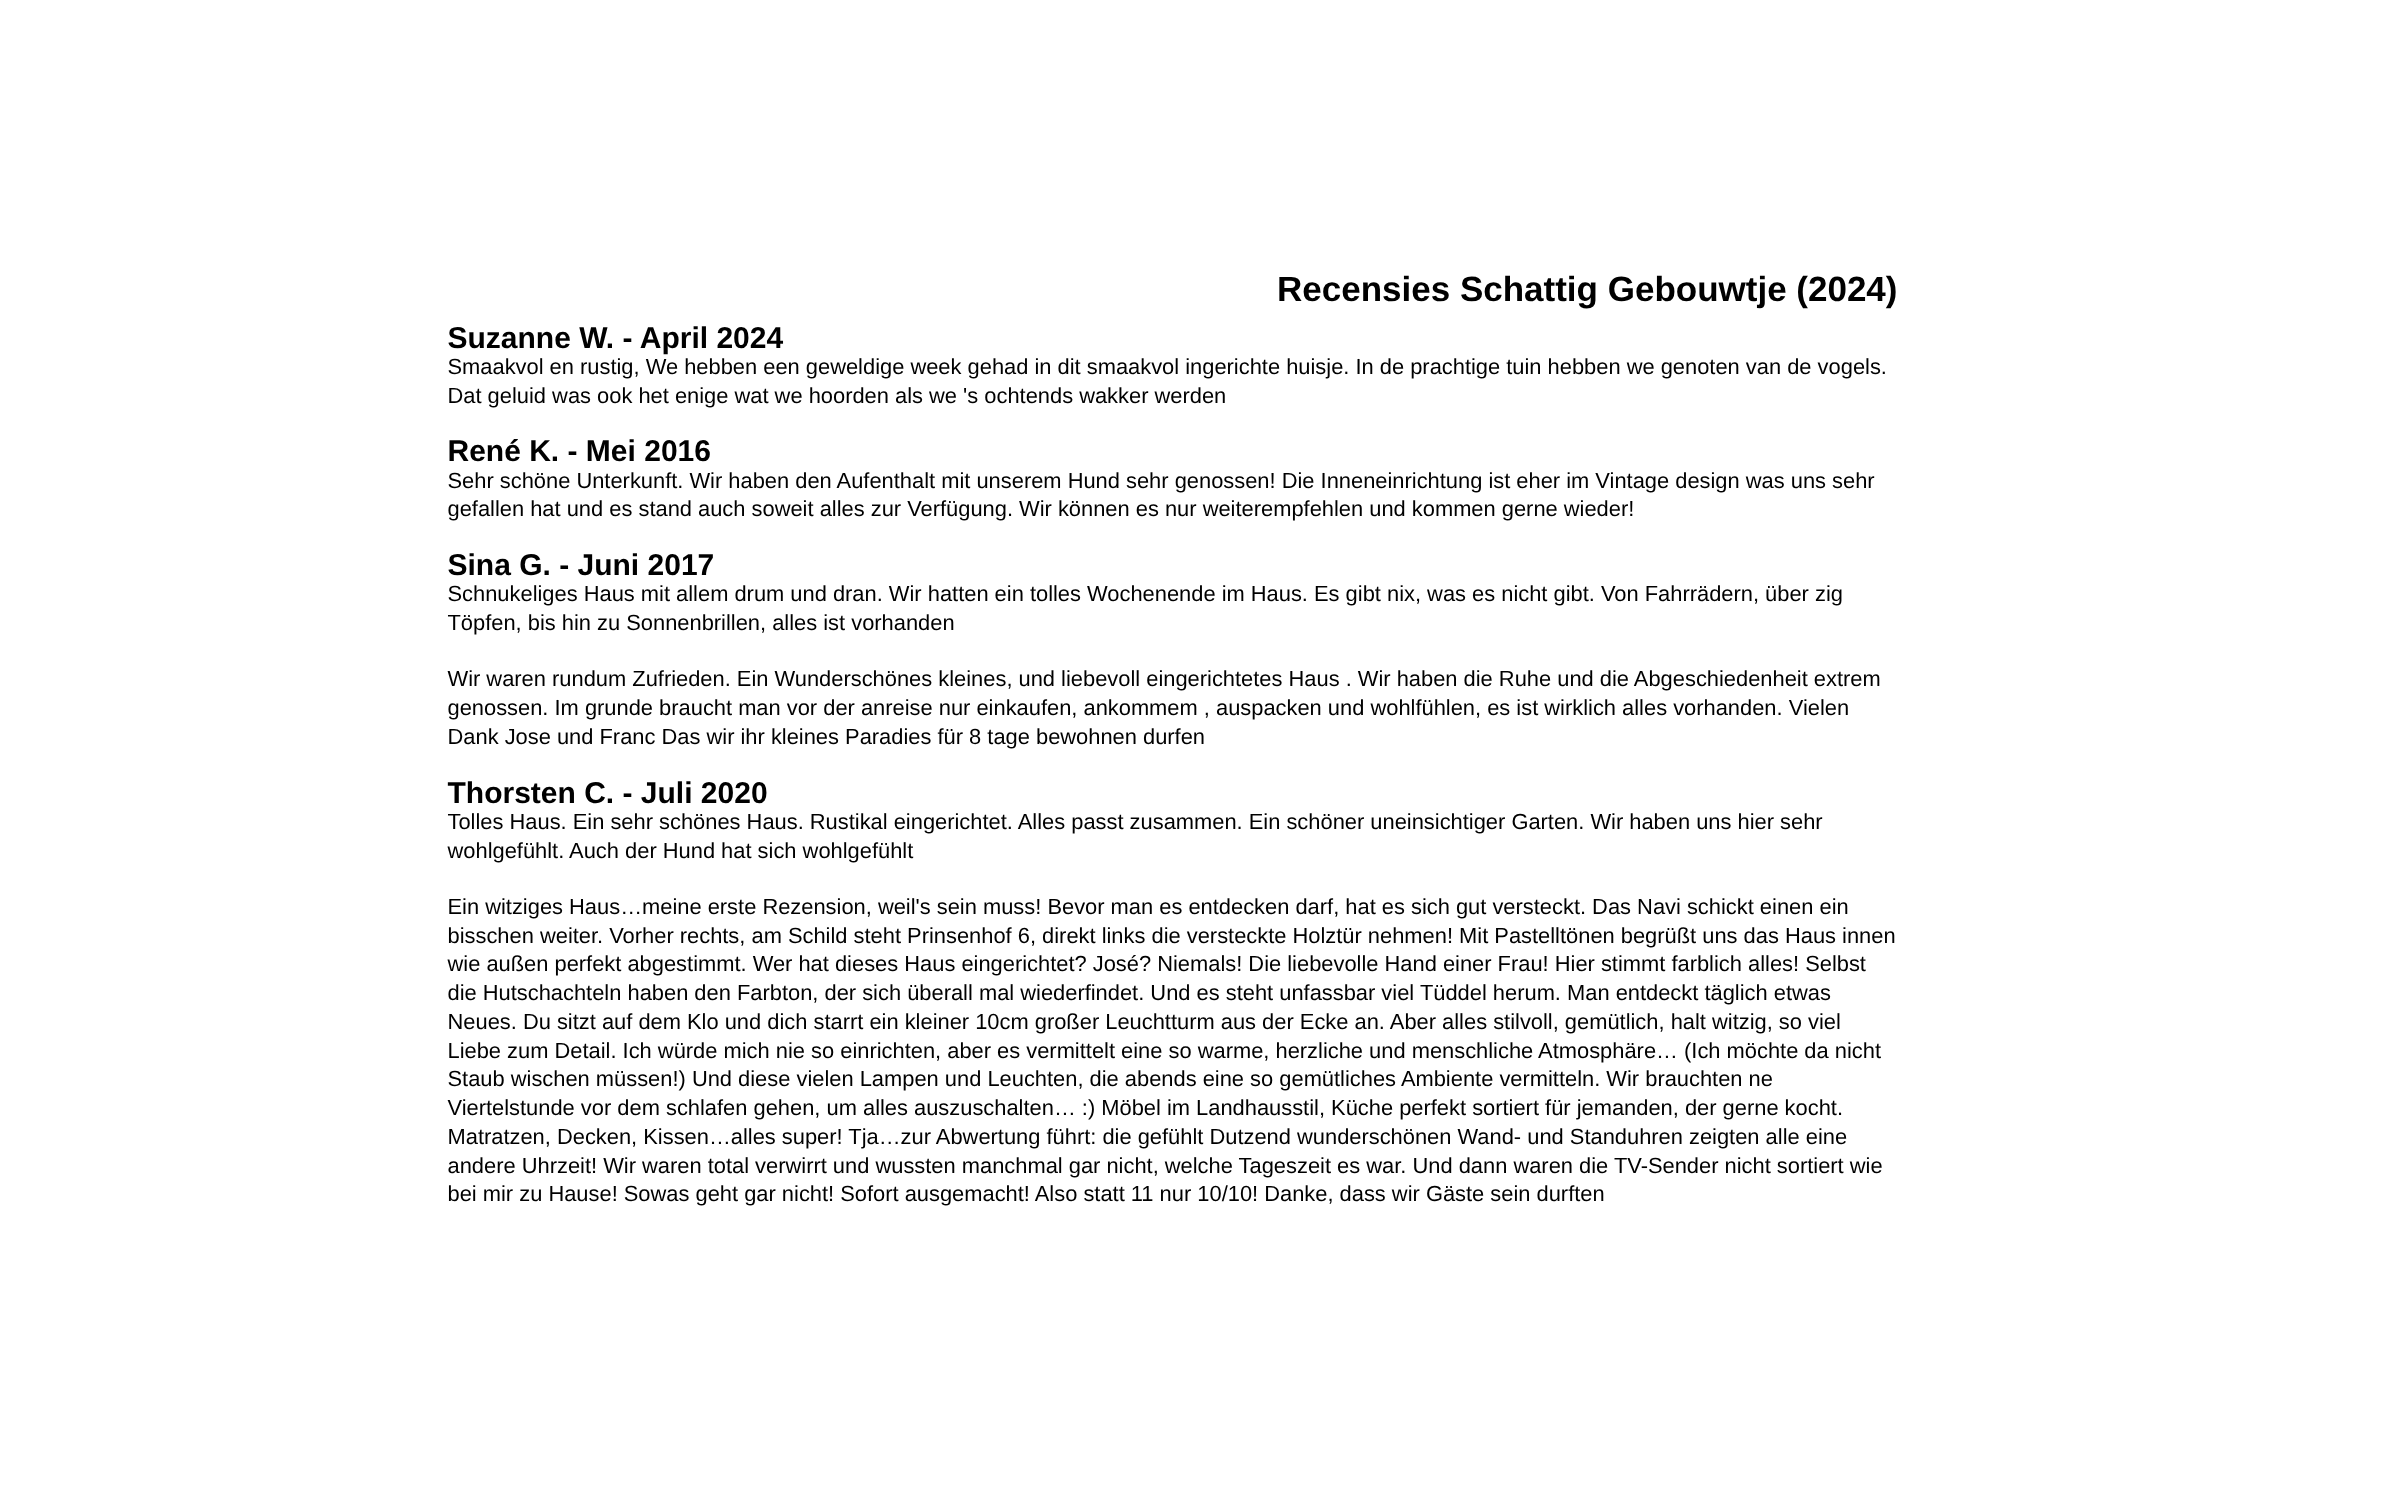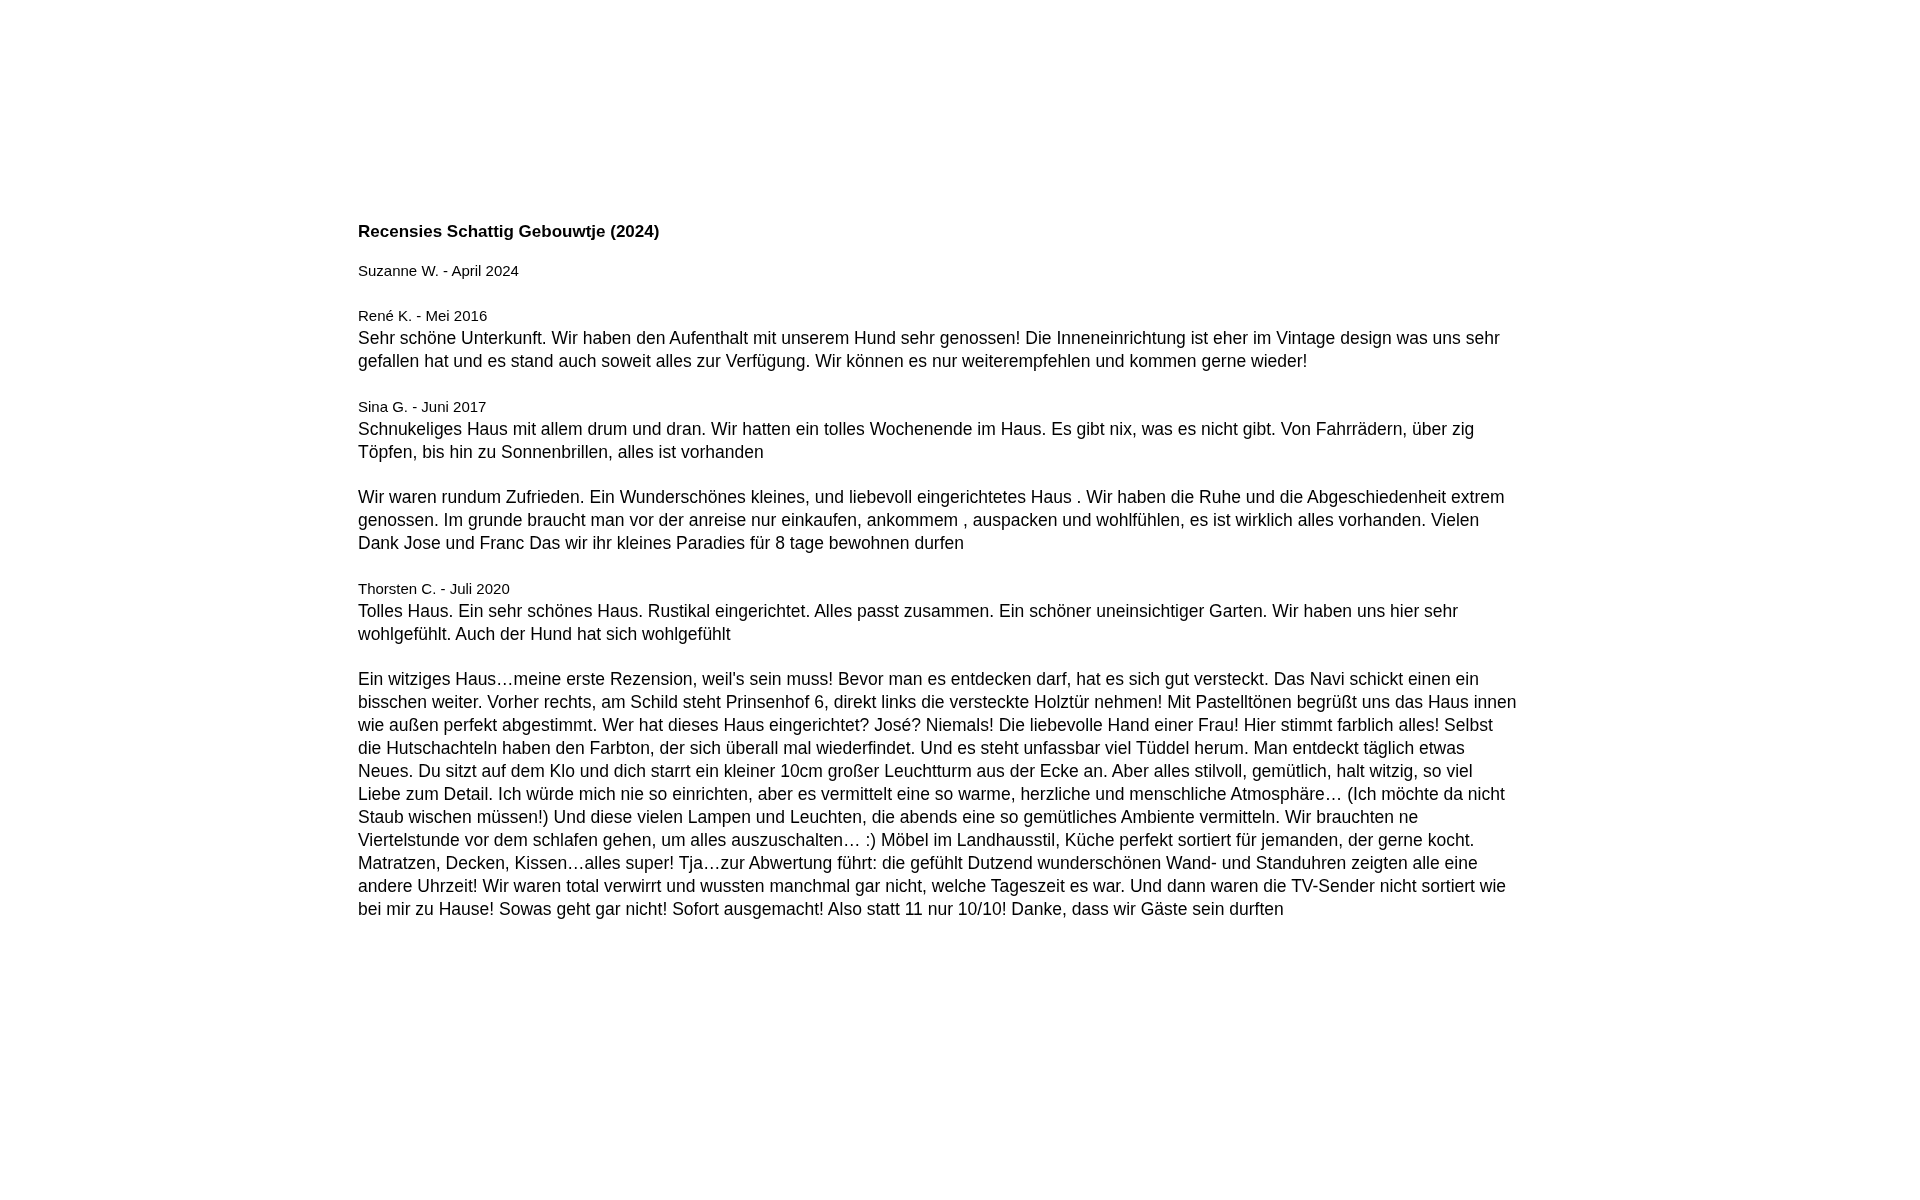--- a/index.html
+++ b/index.html
@@ -20,51 +20,52 @@
     height: 1200px;
     background: #ffffff;
   }
   .content {
     position: absolute;
     left: 358px;
     top: 218px;
     width: 1160px;
   }
   .doc-title {
-    font-size: 17px;
+    font-size: 28px;
     font-weight: bold;
-    text-align: left;
+    text-align: right;
     line-height: 28px;
     margin: 0 0 13px 0;
   }
   .review {
     margin: 0 0 22px 0;
   }
   .review-author {
-    font-size: 15px;
-    font-weight: normal;
+    font-size: 24px;
+    font-weight: bold;
     line-height: 23px;
     margin: 0;
   }
   .review-text {
     font-size: 17.5px;
     font-weight: normal;
     line-height: 23px;
     margin: 0;
   }
 </style>
 </head>
 <body>
 
 <div class="page">
   <div class="content">
     <h1 class="doc-title">Recensies Schattig Gebouwtje (2024)</h1>
     <div id="reviews-list">
   <section class="review">
     <h2 class="review-author">Suzanne W. - April 2024</h2>
+    <p class="review-text">Smaakvol en rustig, We hebben een geweldige week gehad in dit smaakvol ingerichte huisje. In de prachtige tuin hebben we genoten van de vogels. Dat geluid was ook het enige wat we hoorden als we 's ochtends wakker werden</p>
   </section>
 
   <section class="review">
     <h2 class="review-author">René K. - Mei 2016</h2>
     <p class="review-text">Sehr schöne Unterkunft. Wir haben den Aufenthalt mit unserem Hund sehr genossen! Die Inneneinrichtung ist eher im Vintage design was uns sehr gefallen hat und es stand auch soweit alles zur Verfügung. Wir können es nur weiterempfehlen und kommen gerne wieder!</p>
   </section>
 
   <section class="review">
     <h2 class="review-author">Sina G. - Juni 2017</h2>
     <p class="review-text">Schnukeliges Haus mit allem drum und dran. Wir hatten ein tolles Wochenende im Haus. Es gibt nix, was es nicht gibt. Von Fahrrädern, über zig Töpfen, bis hin zu Sonnenbrillen, alles ist vorhanden</p>

